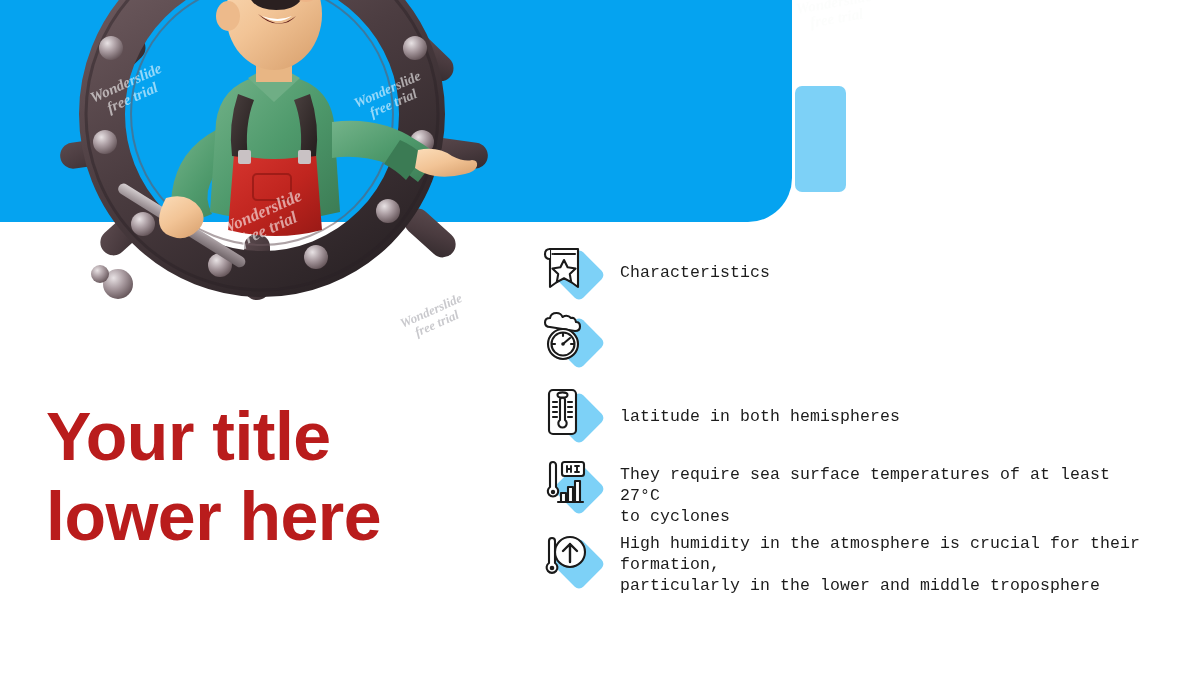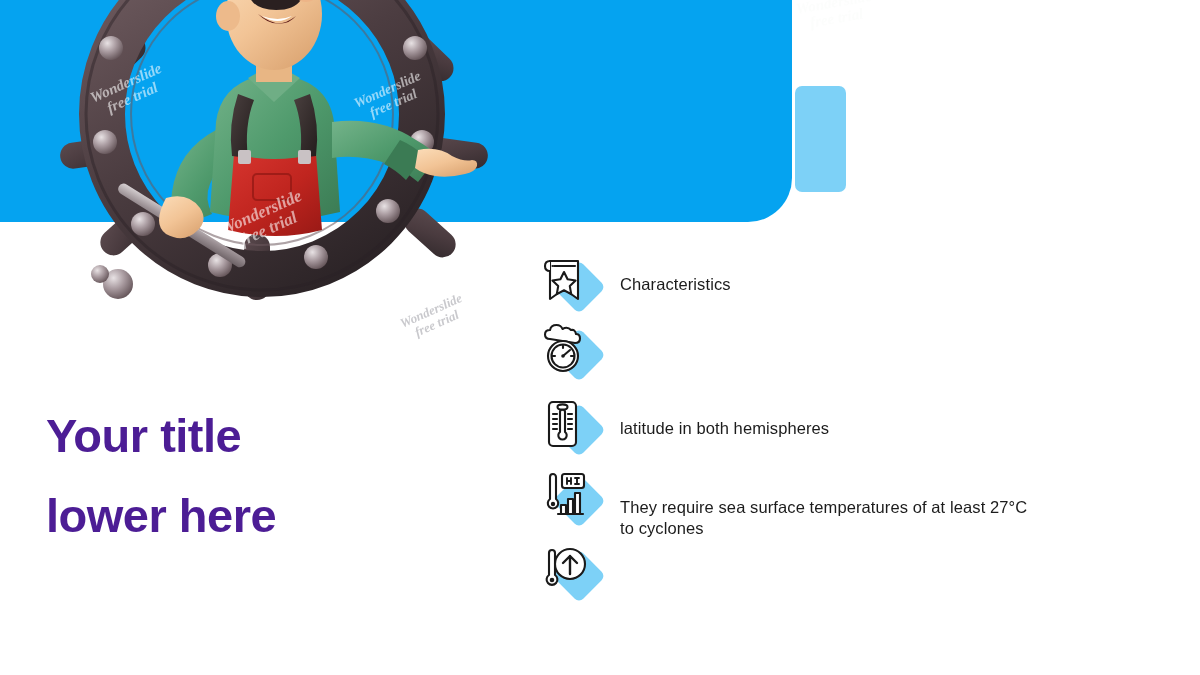--- a/index.html
+++ b/index.html
@@ -72,34 +72,35 @@
   .wm-c { left:352px; top:98px;  font-size:14px; transform:rotate(-24deg); }
   .wm-d { left:398px; top:318px; font-size:13px; transform:rotate(-24deg); }
   .wm-e { left:795px; top:2px;   font-size:15px; color:rgba(252,253,252,0.92); transform:rotate(-10deg); }
 
   
   .title {
     position:absolute;
     left:46px;
     top:396px;
     width:460px;
-    font-size:47px;
+    font-size:68px;
     line-height:80px;
     font-weight:bold;
-    color:#4c1d95;
+    color:#b91c1c;
     letter-spacing:-0.5px;
   }
   .title-line { display:block; }
 
   
   .features {
     position:absolute;
     left:534px;
-    top:250px;
+    top:238px;
     width:620px;
+    font-family:Liberation Mono, monospace;
   }
   .feature {
     position:relative;
     min-height:68px;
     padding-left:86px;
     display:flex;
     align-items:center;
   }
   .feature-icon-wrap {
     position:absolute;
@@ -391,16 +392,20 @@
         <div class="diamond"></div>
         <div class="glyph">
           <svg viewBox="0 0 52 52" fill="none" stroke="#1a1a1a" stroke-width="2.1" stroke-linecap="round" stroke-linejoin="round">
             <path d="M11 9 v22 a5.4 5.4 0 1 0 6 0 v-22 a3 3 0 0 0 -6 0 z" fill="#ffffff"></path>
             <circle cx="14" cy="36" r="2.3" fill="#1a1a1a" stroke="none"></circle>
             <circle cx="32" cy="20" r="15" fill="#ffffff"></circle>
             <path d="M32 30 v-18 M25 19 l7 -7 l7 7" stroke-width="2.4"></path>
           </svg>
         </div>
       </div>
+      <div class="feature-text">
+        <span class="ln">High humidity in the atmosphere is crucial for their formation,</span>
+        <span class="ln">particularly in the lower and middle troposphere</span>
+      </div>
     </div>
 
   </div>
 </div>
 
 </body></html>

